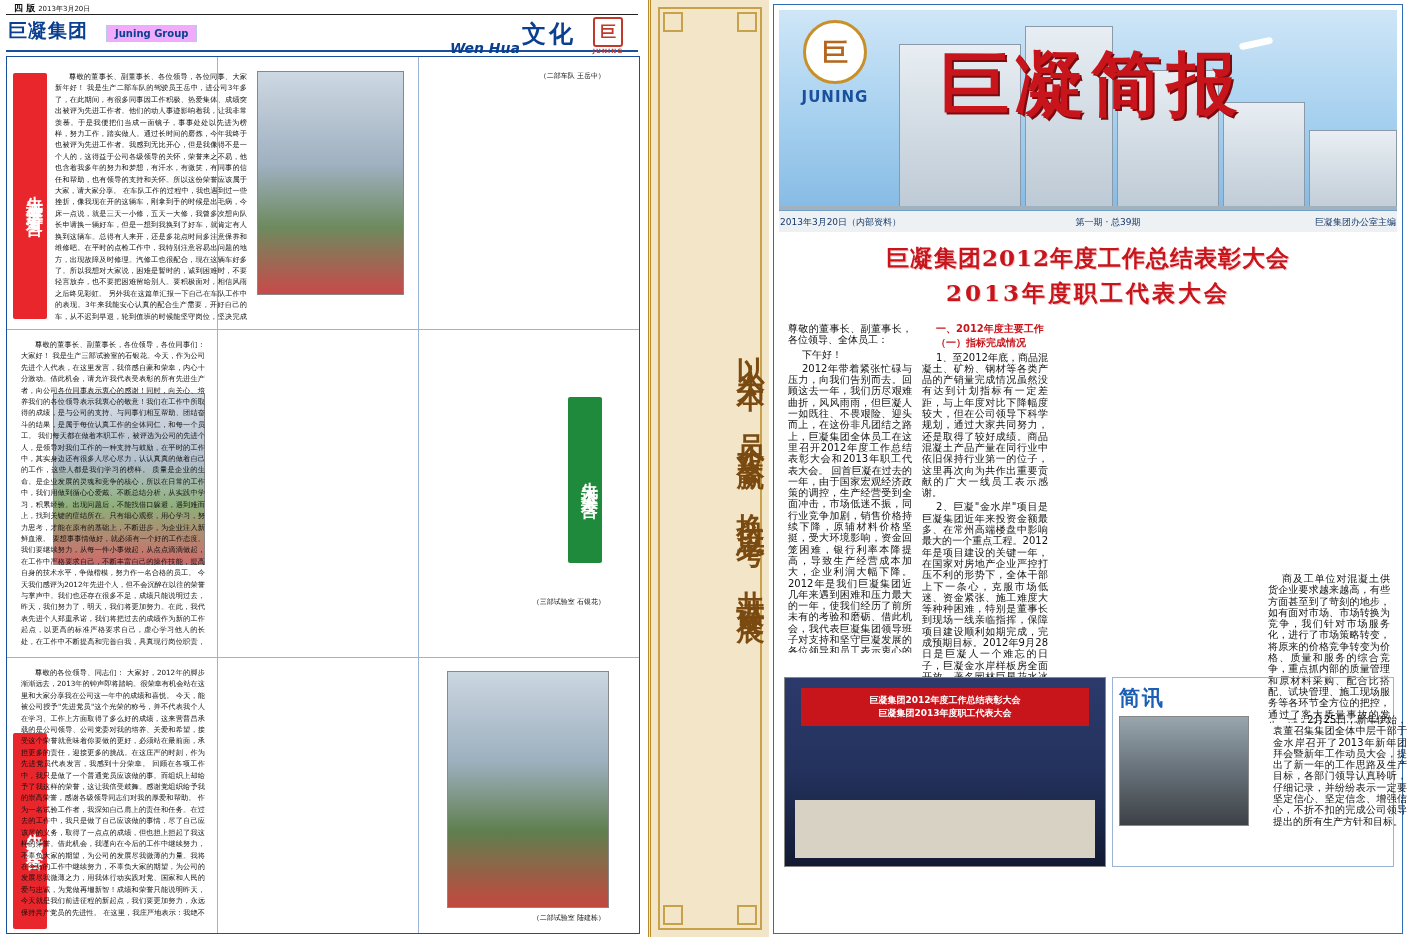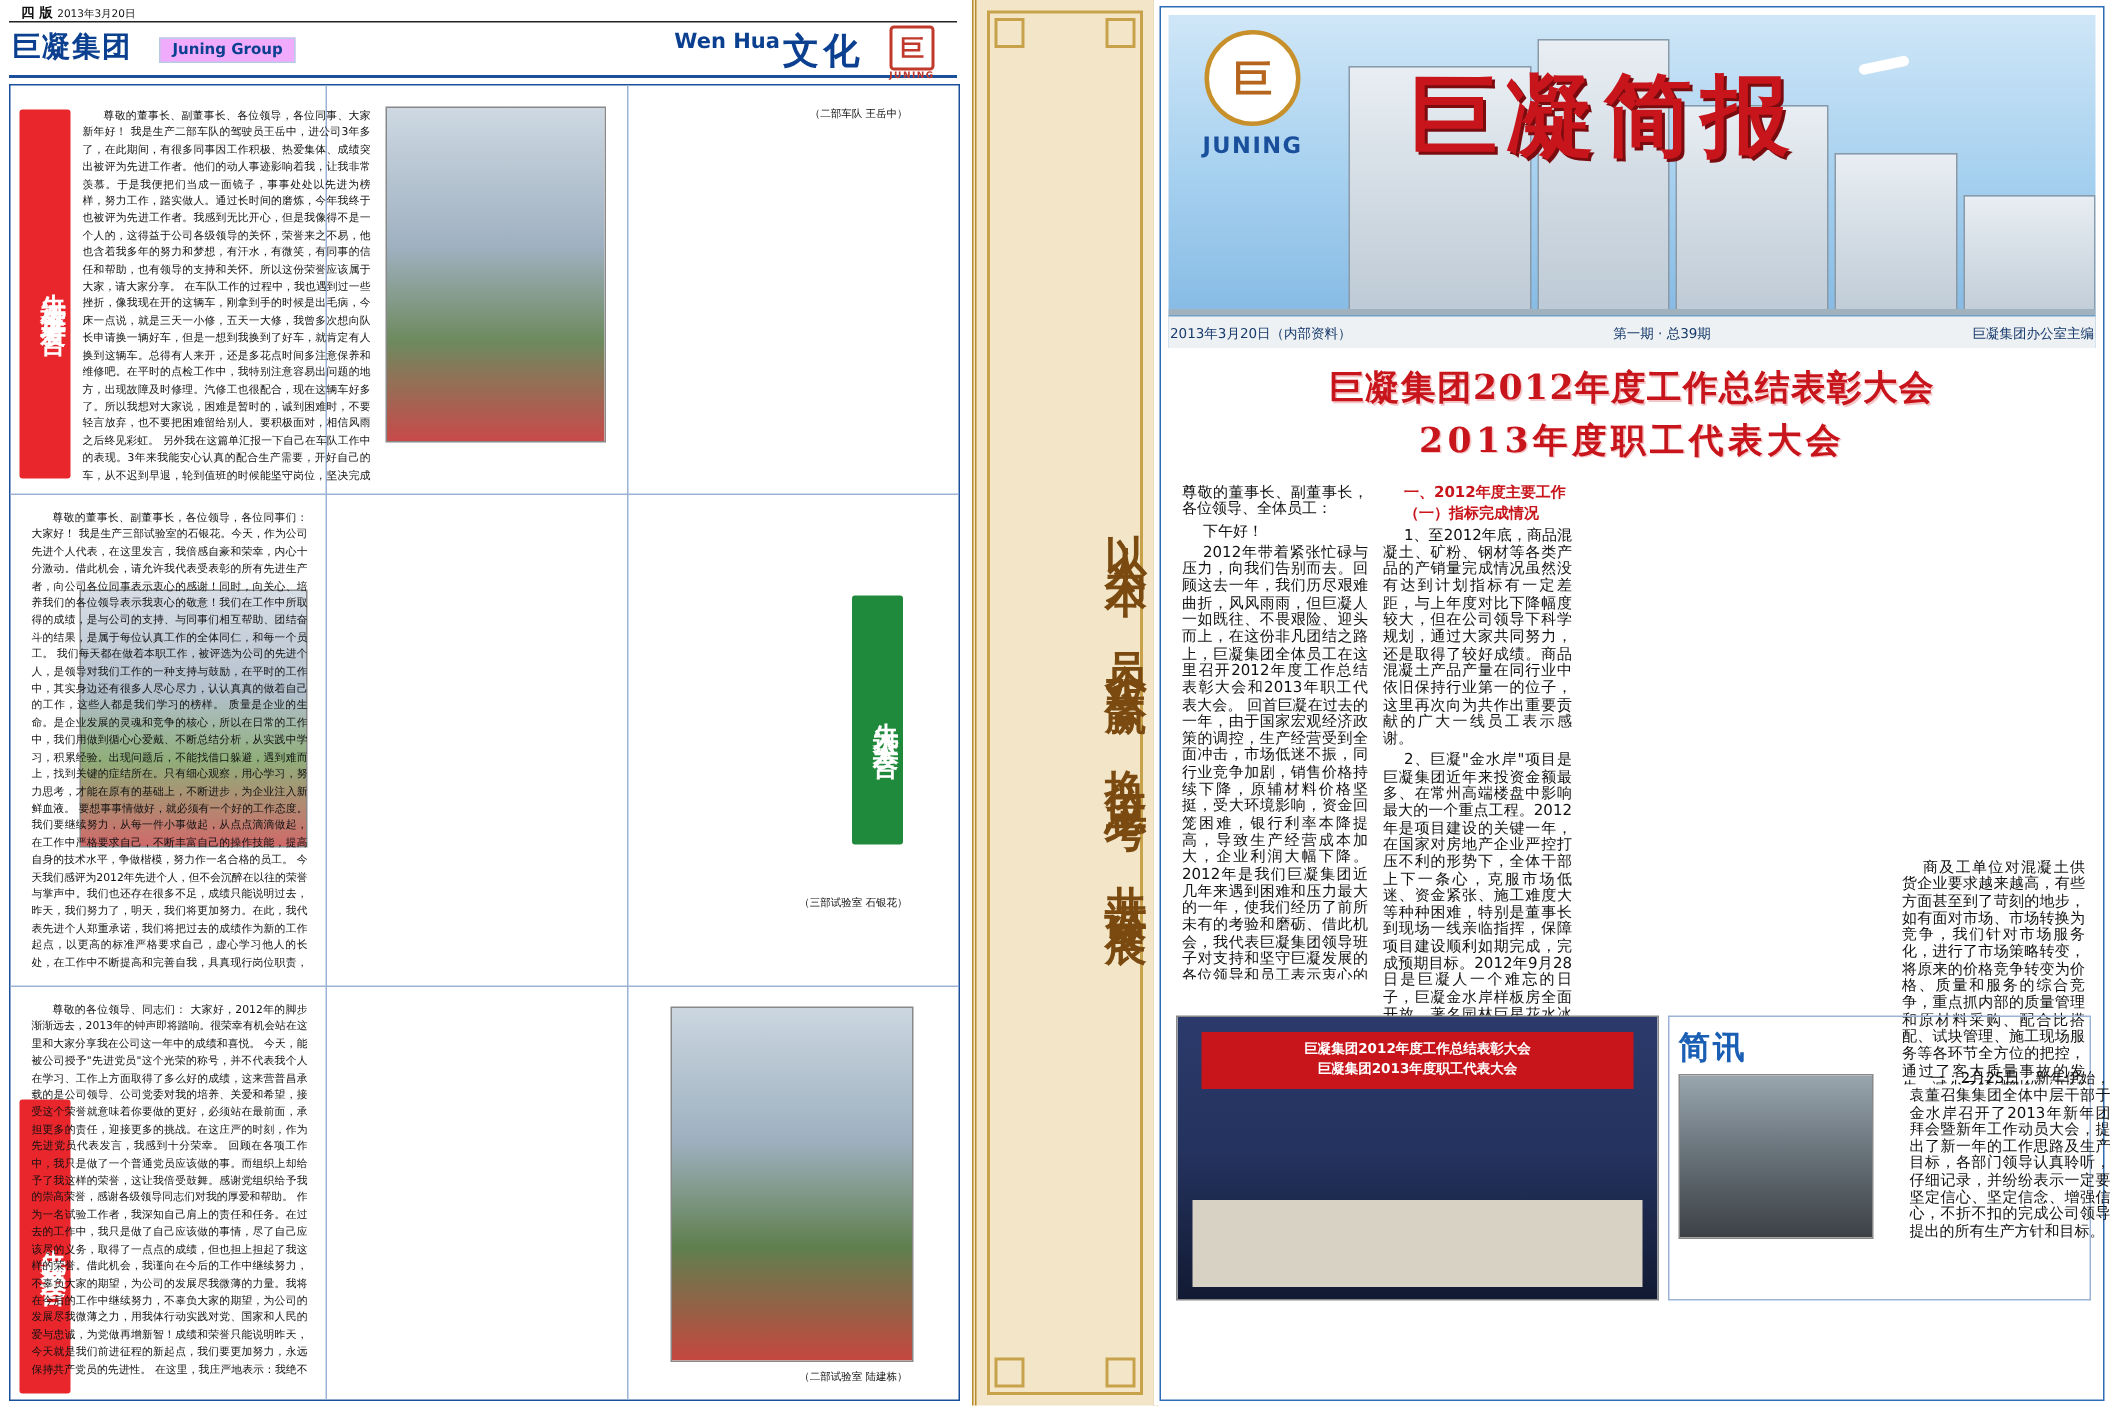--- a/index.html
+++ b/index.html
@@ -7,21 +7,21 @@
   .page{position:relative;width:1407px;height:937px;background:#ffffff;}
 
   
   .left-sheet{position:absolute;left:0;top:0;width:645px;height:937px;background:#fff;}
   .lt-header{position:absolute;left:6px;top:2px;width:632px;height:12px;border-bottom:1px solid #222;}
   .lt-folio{position:absolute;left:8px;top:0px;font-size:9px;color:#111;font-weight:bold;}
   .lt-folio .small{font-weight:normal;font-size:7px;margin-left:3px;}
   .masthead{position:absolute;left:6px;top:16px;width:632px;height:34px;border-bottom:2px solid #1a4f9c;}
   .mast-logo{position:absolute;left:2px;top:2px;font-size:19px;font-weight:bold;color:#0b3f8f;letter-spacing:1px;}
   .mast-sub{position:absolute;left:100px;top:9px;font-size:10px;font-weight:bold;color:#0b3f8f;background:#f0abfc;padding:2px 8px;border:1px solid #b9cae6;}
-  .mast-wenhua-en{position:absolute;right:118px;top:4px;font-size:14px;font-weight:bold;color:#0b3f8f;}
+  .mast-wenhua-en{position:absolute;right:118px;top:24px;font-size:14px;font-style:italic;font-weight:bold;color:#0b3f8f;}
   .mast-wenhua{position:absolute;right:62px;top:2px;font-size:24px;font-weight:bold;color:#0b3f8f;letter-spacing:3px;}
   .mast-seal{position:absolute;right:4px;top:0px;width:52px;height:34px;}
   .seal-box{width:26px;height:26px;border:2px solid #c0392b;color:#c0392b;font-size:16px;font-weight:bold;
             display:flex;align-items:center;justify-content:center;border-radius:3px;margin:1px auto 0 auto;}
   .seal-cap{font-size:6px;text-align:center;color:#c0392b;font-weight:bold;letter-spacing:1px;}
 
   .lt-body{position:absolute;left:6px;top:56px;width:632px;height:876px;border:1px solid #1a4f9c;}
   .vbar{position:absolute;width:1px;background:#9bb4d6;top:0;bottom:0;}
 
   .side-label{position:absolute;left:6px;width:34px;background:#e8262b;color:#fff;
@@ -50,21 +50,21 @@
   .right-sheet{position:absolute;left:769px;top:0;width:638px;height:937px;background:#fff;}
   .rt-frame{position:absolute;left:4px;top:4px;width:628px;height:928px;border:1px solid #2d6db5;}
   .banner{position:absolute;left:5px;top:5px;width:618px;height:222px;overflow:hidden;
     background:linear-gradient(180deg,#cfe6f7 0%,#a9d2f0 45%,#7fb6e2 100%);}
   .bldg{position:absolute;background:linear-gradient(180deg,#e8eef3,#b9c6d2);border:1px solid #8a9aa8;}
   .bannerlogo{position:absolute;left:8px;top:10px;width:96px;height:96px;}
   .bl-circle{width:58px;height:58px;border:3px solid #c8902a;border-radius:50%;
      background:#fff;display:flex;align-items:center;justify-content:center;
      font-size:26px;font-weight:bold;color:#b5651d;margin:0 auto;}
   .bl-cap{text-align:center;font-size:15px;font-weight:bold;color:#1a4f9c;letter-spacing:1px;margin-top:4px;}
-  .bigtitle{position:absolute;left:160px;top:28px;font-size:59px;font-weight:bold;color:#c8151c;
+  .bigtitle{position:absolute;left:160px;top:28px;font-size:70px;font-weight:bold;color:#c8151c;
      letter-spacing:6px;text-shadow:2px 2px 0 #7a0b0f;font-family:"DejaVu Serif","Liberation Serif",serif;}
   .bannerbar{position:absolute;left:5px;top:205px;width:618px;height:22px;background:rgba(255,255,255,.82);
      border-top:1px solid #6f9fc8;display:flex;align-items:center;font-size:9px;color:#15396b;}
   .bannerbar div{padding:0 1px;}
   .bb-sep{flex:1;}
 
   .rt-head{position:absolute;left:14px;top:238px;width:600px;text-align:center;}
   .rt-head .l1{font-size:23px;font-weight:bold;color:#c8151c;letter-spacing:1px;
      font-family:"DejaVu Serif","Liberation Serif",serif;text-shadow:1px 1px 0 #f3c6c8;}
   .rt-head .l2{font-size:23px;font-weight:bold;color:#c8151c;letter-spacing:3px;margin-top:4px;

